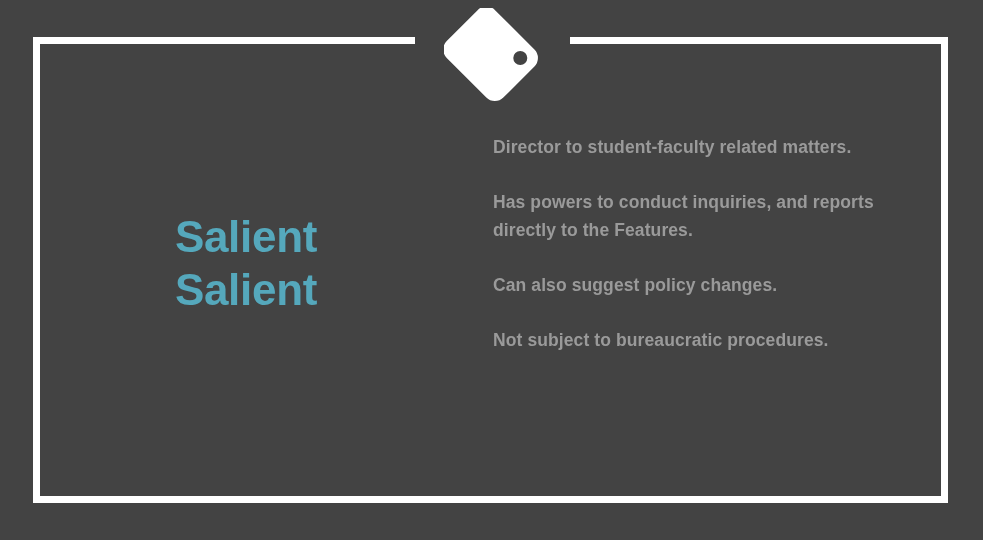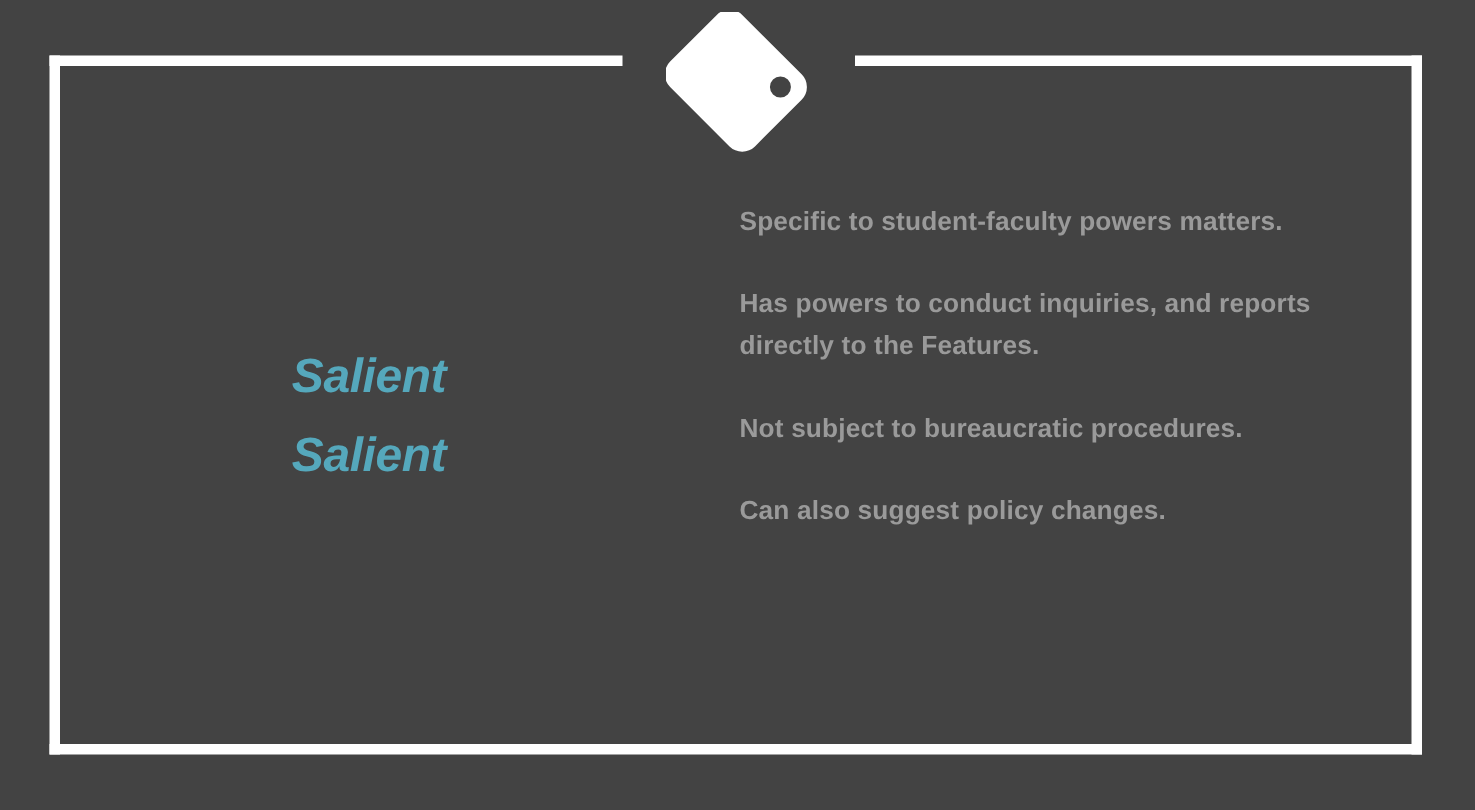--- a/index.html
+++ b/index.html
@@ -74,27 +74,26 @@
 
   
   .heading-col {
     position: absolute;
     left: 60px;
     top: 210px;
     width: 372px;
     text-align: center;
   }
   .heading {
-    margin: 14px;
-    font-size: 32px;
+    margin: 0;
+    font-size: 44px;
     font-weight: bold;
     line-height: 53px;
     color: #55a8bc;
     letter-spacing: -0.3px;
-    font-style: italic;
   }
 
   
   .bullets {
     position: absolute;
     left: 493px;
     top: 133px;
     width: 430px;
   }
   .bullet {
@@ -130,19 +129,19 @@
   </div>
 
   <div class="heading-col">
     <h1 class="heading">
       <span>Salient</span><br>
       <span>Salient</span>
     </h1>
   </div>
 
   <div class="bullets">
-    <p class="bullet">Specific to student-faculty powers matters.</p>
+    <p class="bullet">Director to student-faculty related matters.</p>
     <p class="bullet">Has powers to conduct inquiries, and reports directly to the Features.</p>
+    <p class="bullet">Can also suggest policy changes.</p>
     <p class="bullet">Not subject to bureaucratic procedures.</p>
-    <p class="bullet">Can also suggest policy changes.</p>
   </div>
 
 </div>
 
 </body></html>

